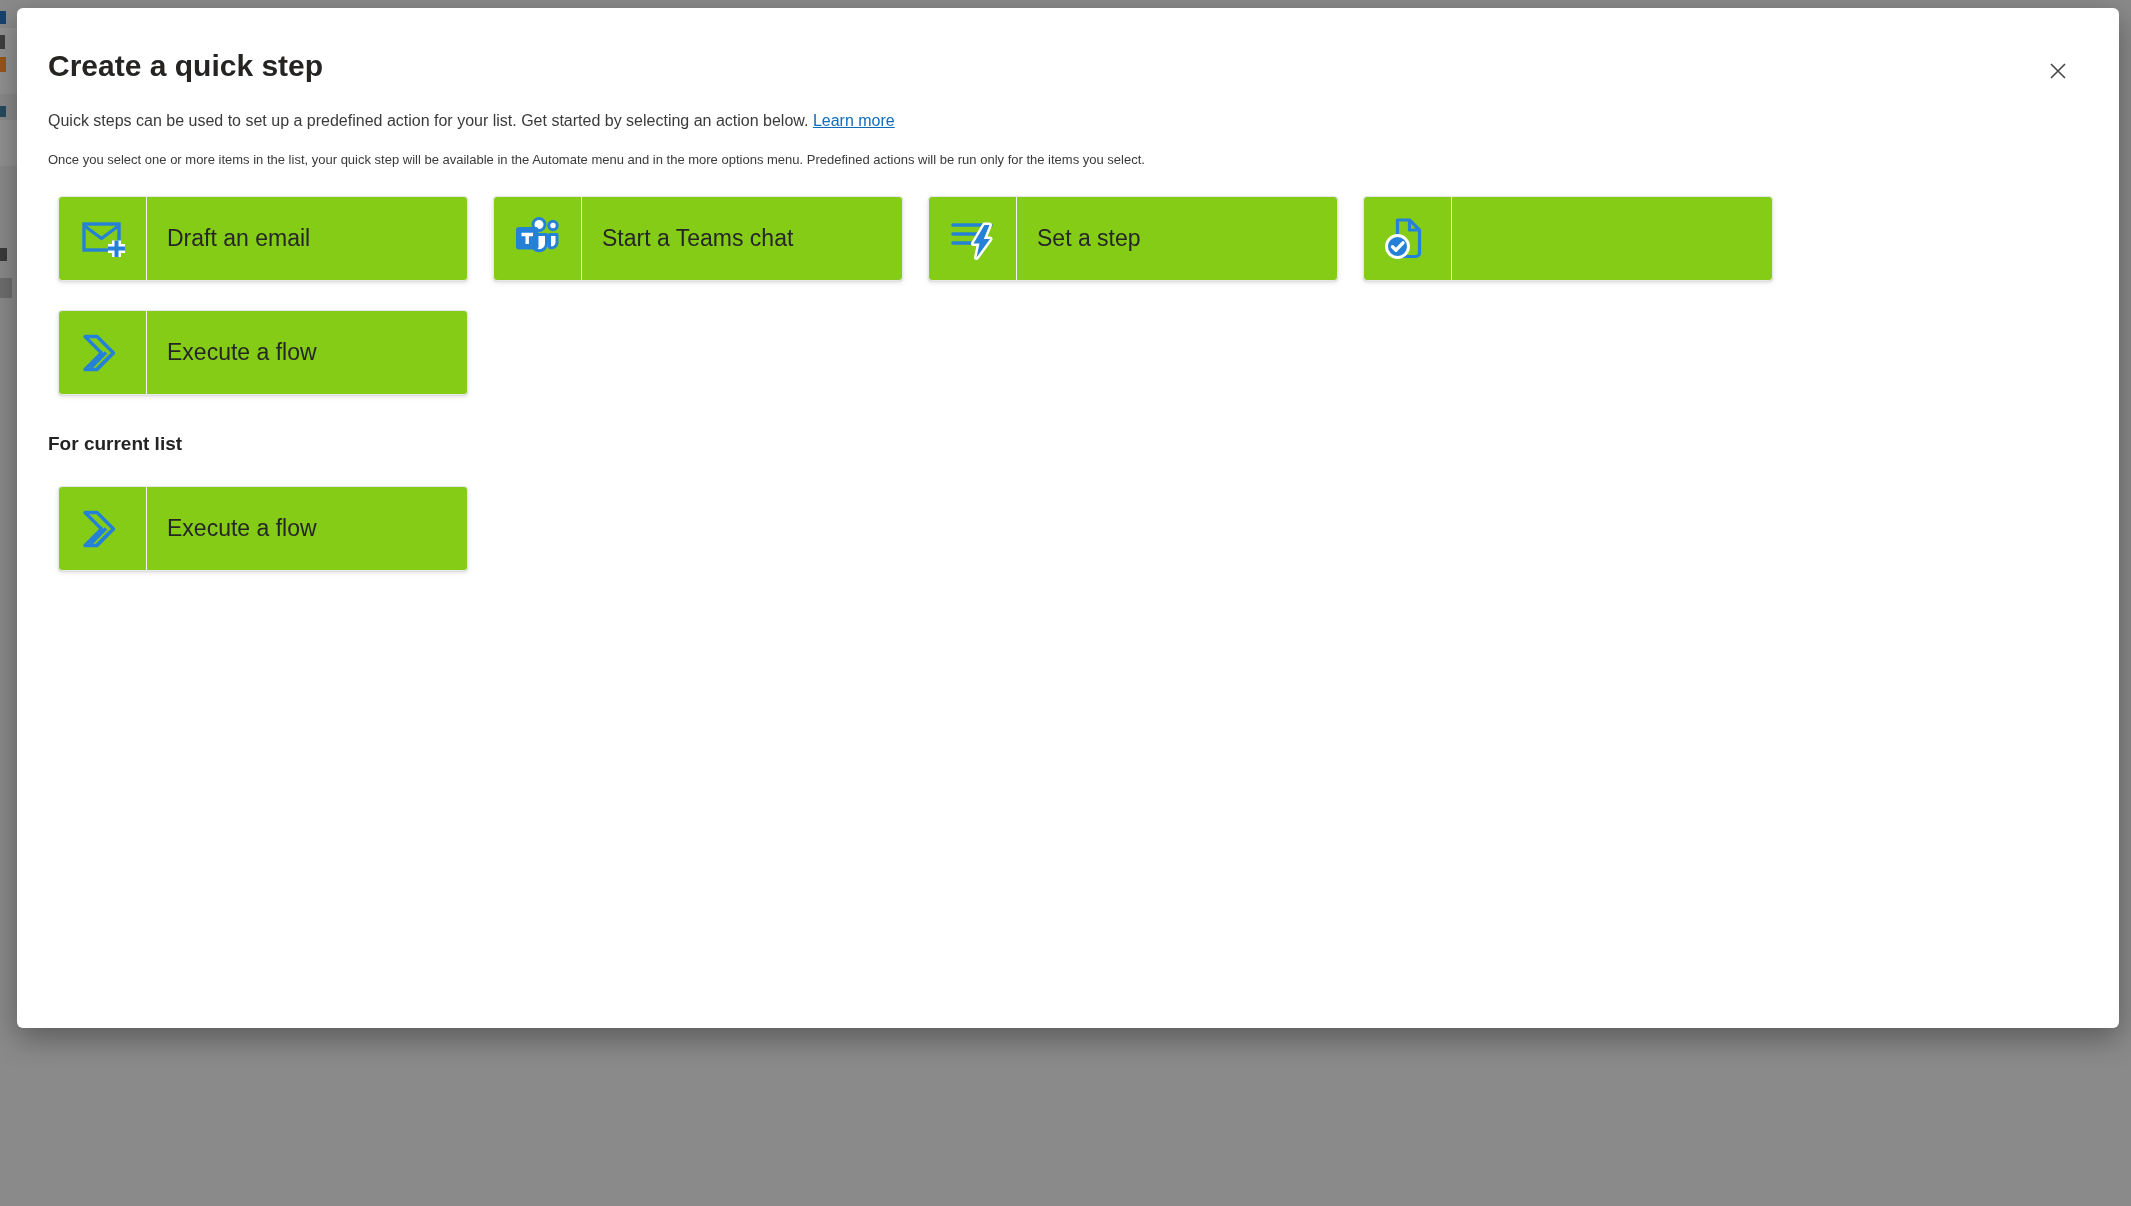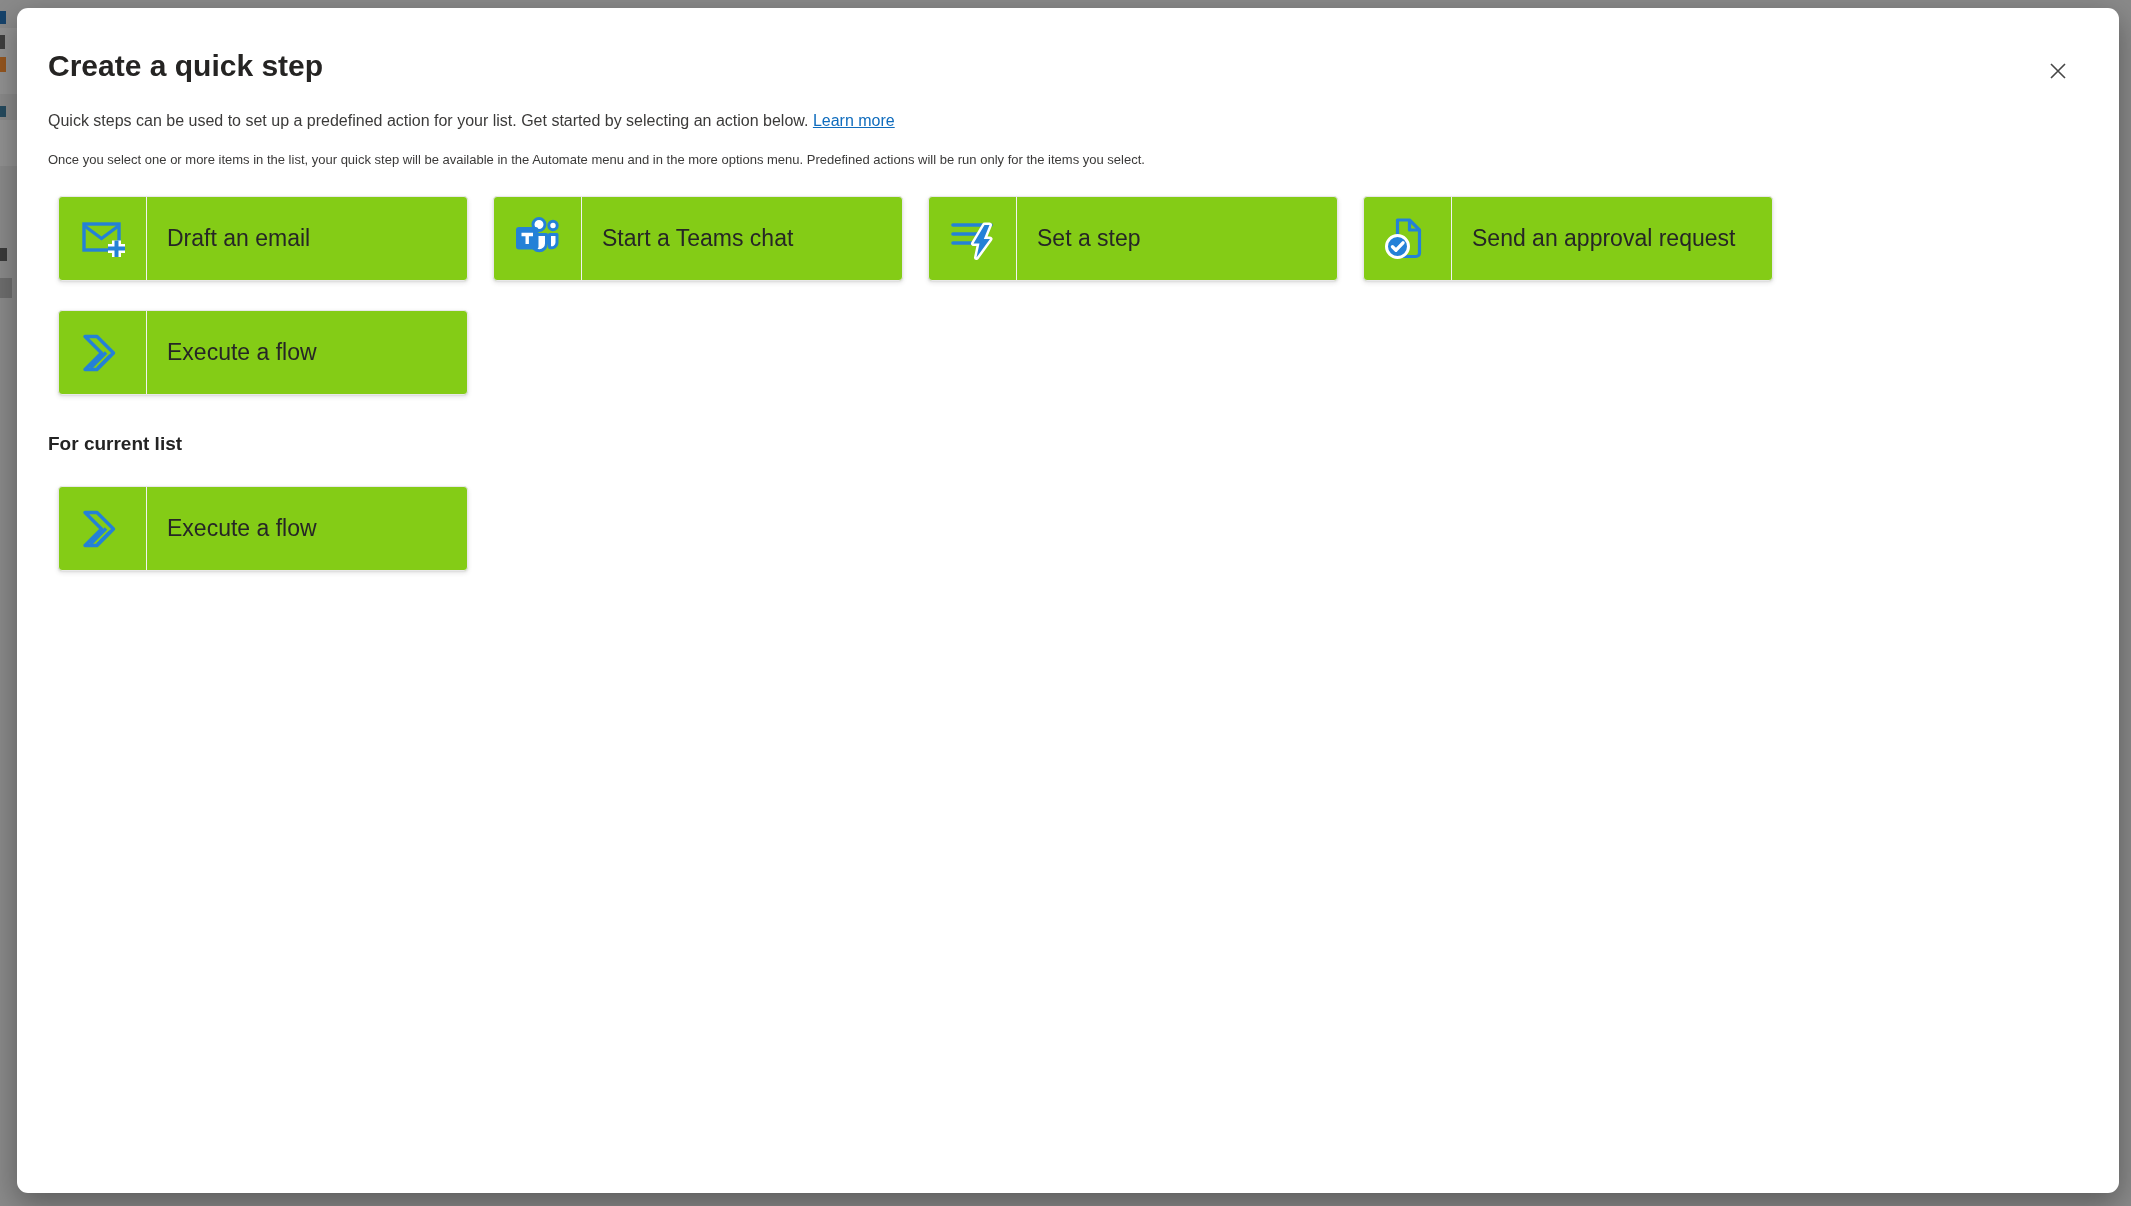--- a/index.html
+++ b/index.html
@@ -13,23 +13,23 @@
   }
   
   .edge-band { position: absolute; background: #929292; }
   .frag { position: absolute; }
 
   .modal {
     position: absolute;
     left: 17px;
     top: 8px;
     width: 2102px;
-    height: 1185px;
+    height: 1020px;
     background: #ffffff;
-    border-radius: 11px;
+    border-radius: 6px;
     box-shadow: 0 10px 30px rgba(0,0,0,0.35);
   }
 
   .dialog-title {
     margin: 38px 90px 0 31px;
     font-size: 30px;
     line-height: 40px;
     font-weight: 700;
     color: #252423;
   }
@@ -188,21 +188,20 @@
 
     <button class="card">
       <span class="card-iconcell">
         <svg viewBox="0 0 52 52">
           <path d="M15.5 7 H27.5 L37.5 17 V40 a3.5 3.5 0 0 1 -3.5 3.5 H19 a3.5 3.5 0 0 1 -3.5 -3.5 Z" fill="none" stroke="#2481d7" stroke-width="3.2" stroke-linejoin="round"></path>
           <path d="M27.5 7 V17 H37.5" fill="none" stroke="#2481d7" stroke-width="3.2" stroke-linejoin="round"></path>
           <circle cx="15.5" cy="33.5" r="11" fill="#2481d7" stroke="#ffffff" stroke-width="3"></circle>
           <path d="M10.5 33.8 L14 37.2 L21 29.8" stroke="#ffffff" stroke-width="3.4" fill="none" stroke-linecap="round" stroke-linejoin="round"></path>
         </svg>
       </span>
-      <span class="card-label">Send an approval request</span>
     </button>
 
     <button class="card">
       <span class="card-iconcell">
         <svg viewBox="0 0 52 52">
           <path d="M8 9.5 H20 L36.5 26 L20 42.5 H8 L24.5 26 Z" fill="none" stroke="#2481d7" stroke-width="3.4" stroke-linejoin="round"></path>
           <path d="M13.5 41 L29 25.5" stroke="#2481d7" stroke-width="3.4" fill="none"></path>
           <path d="M20.5 41.5 L33.5 28.5" stroke="#2481d7" stroke-width="3.4" fill="none"></path>
         </svg>
       </span>

